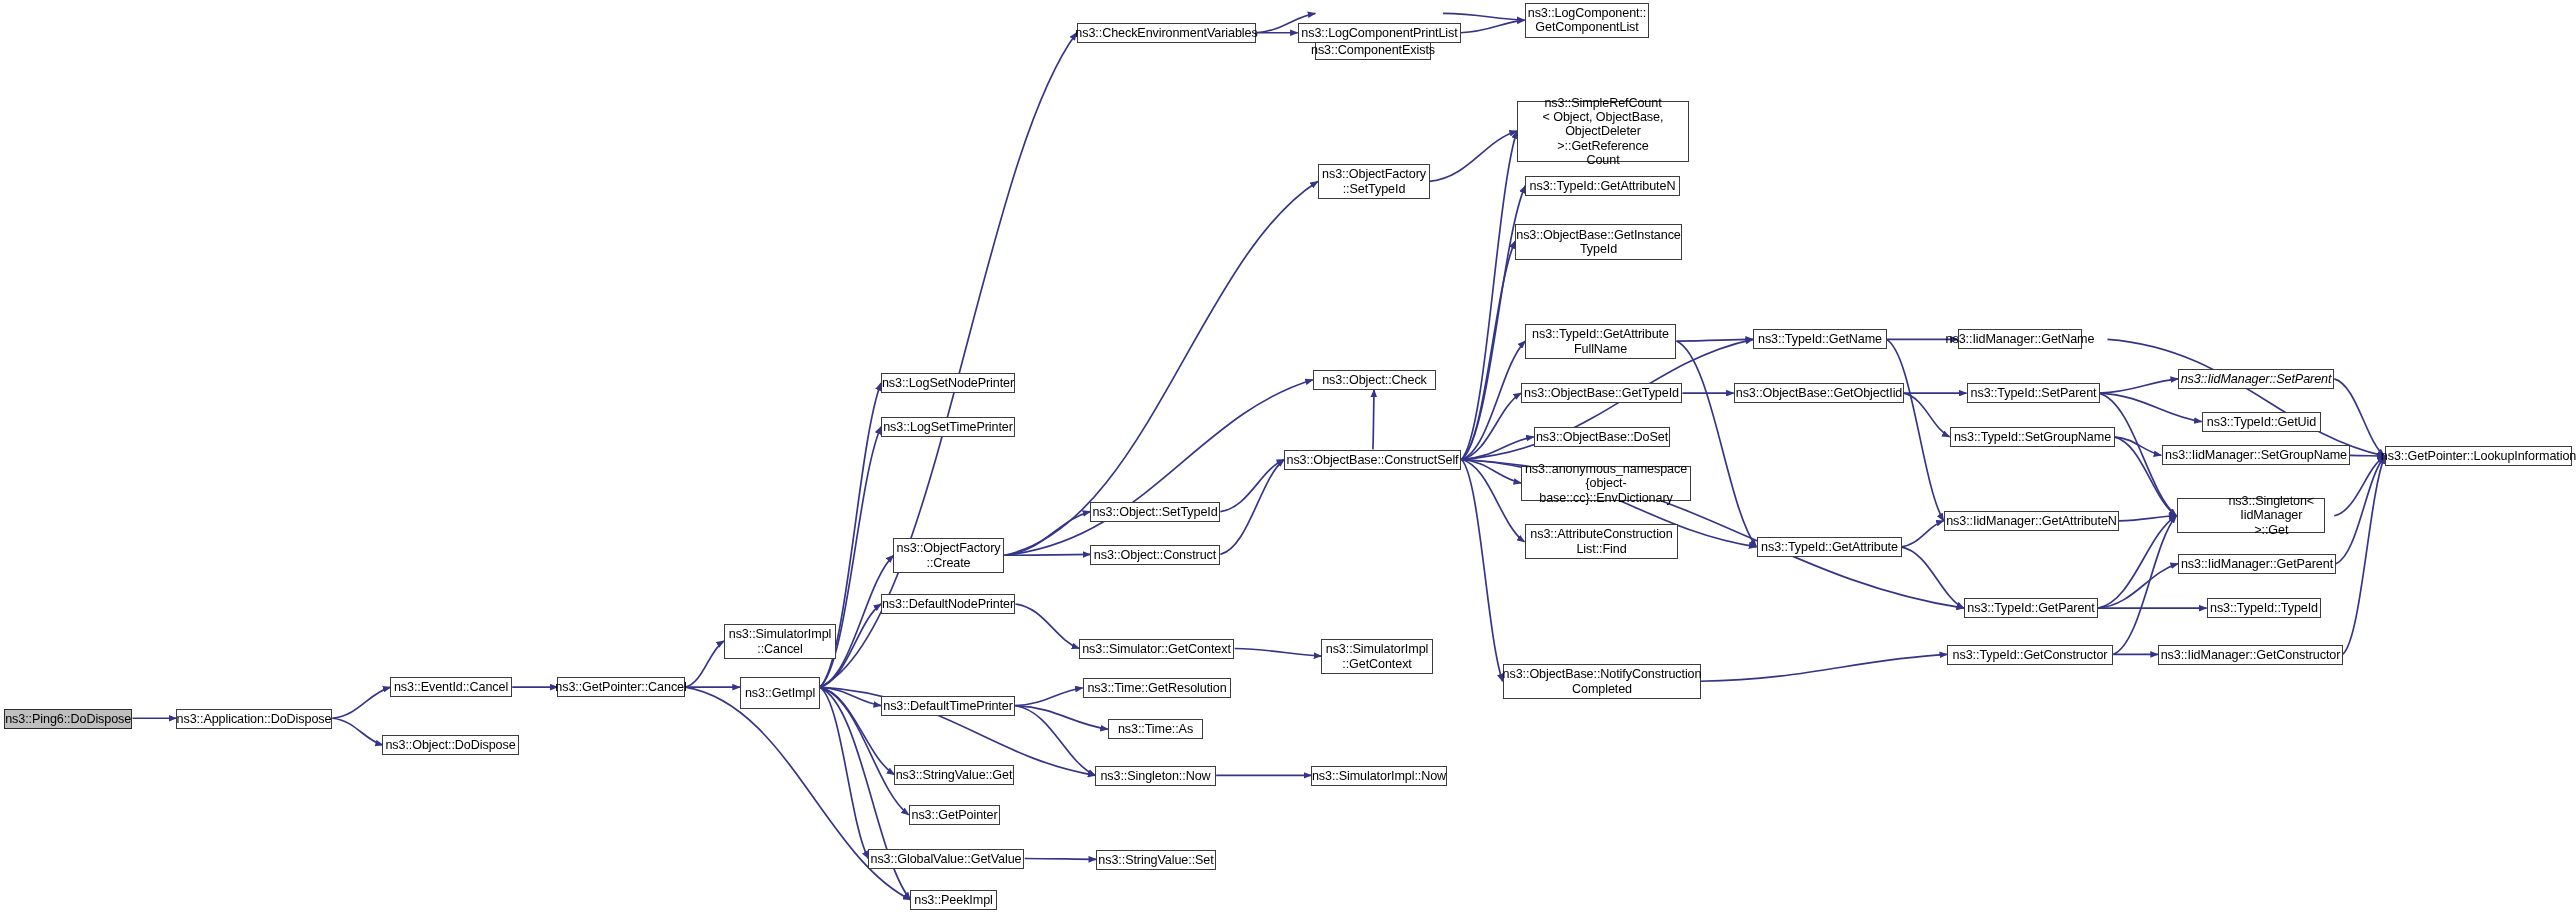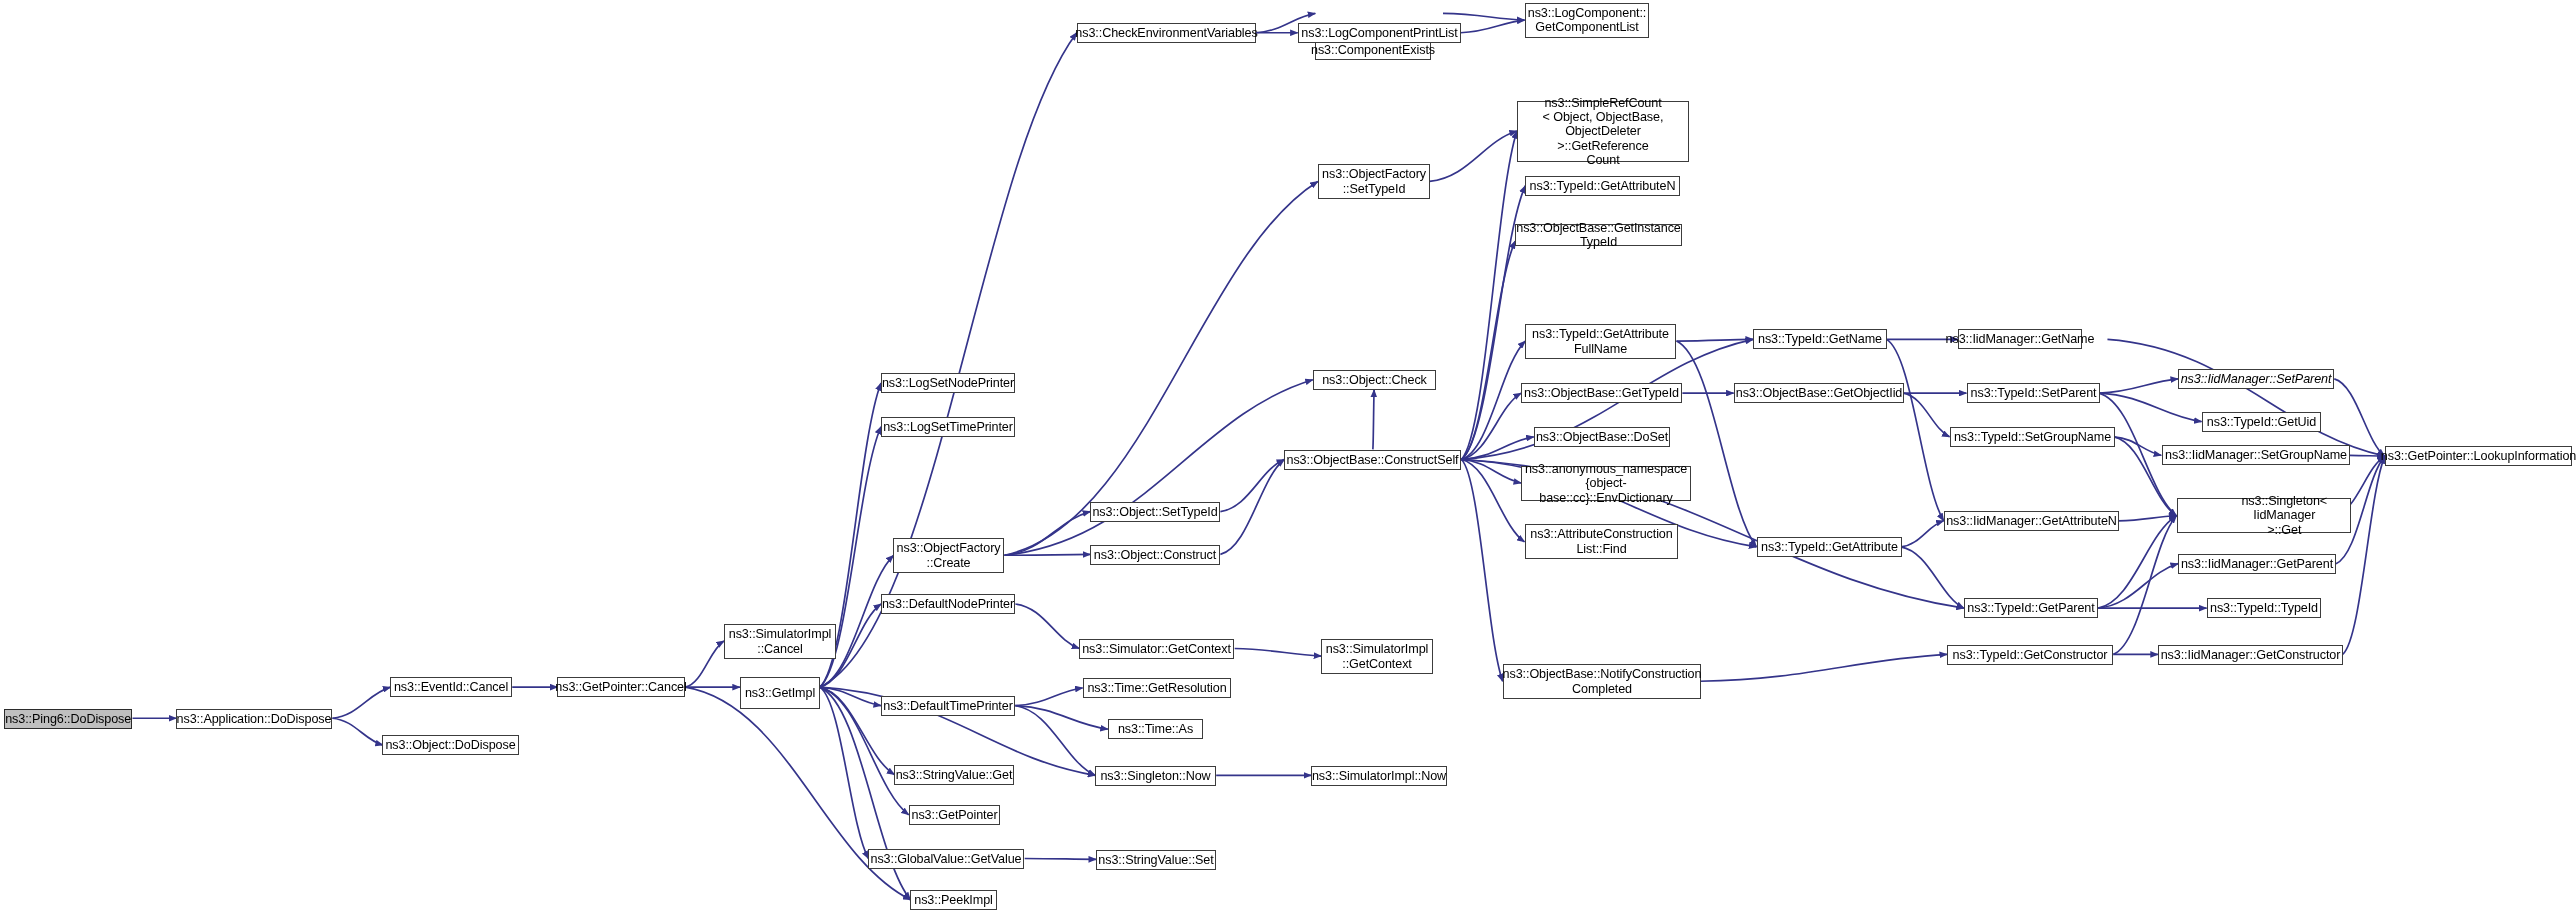--- a/index.html
+++ b/index.html
@@ -164,21 +164,21 @@
 GetComponentList</div>
       <div class="node" style="left: 1318px; top: 164px; width: 112px; height: 35px;">ns3::ObjectFactory
 ::SetTypeId</div>
       <div class="node" style="left: 1313px; top: 370px; width: 123px; height: 20px;">ns3::Object::Check</div>
       <div class="node" style="left: 1284px; top: 450px; width: 177px; height: 20px;">ns3::ObjectBase::ConstructSelf</div>
       <div class="node" style="left: 1517px; top: 101px; width: 172px; height: 61px;">ns3::SimpleRefCount
 &lt; Object, ObjectBase,
 ObjectDeleter &gt;::GetReference
 Count</div>
       <div class="node" style="left: 1525px; top: 176px; width: 155px; height: 20px;">ns3::TypeId::GetAttributeN</div>
-      <div class="node" style="left: 1515px; top: 224px; width: 167px; height: 22px;">ns3::ObjectBase::GetInstance
+      <div class="node" style="left: 1515px; top: 224px; width: 167px; height: 36px;">ns3::ObjectBase::GetInstance
 TypeId</div>
       <div class="node" style="left: 1525px; top: 324px; width: 151px; height: 35px;">ns3::TypeId::GetAttribute
 FullName</div>
       <div class="node" style="left: 1521px; top: 383px; width: 161px; height: 20px;">ns3::ObjectBase::GetTypeId</div>
       <div class="node" style="left: 1534px; top: 427px; width: 136px; height: 20px;">ns3::ObjectBase::DoSet</div>
       <div class="node" style="left: 1521px; top: 466px; width: 170px; height: 35px;">ns3::anonymous_namespace
 {object-base::cc}::EnvDictionary</div>
       <div class="node" style="left: 1525px; top: 524px; width: 153px; height: 35px;">ns3::AttributeConstruction
 List::Find</div>
       <div class="node" style="left: 1503px; top: 664px; width: 198px; height: 35px;">ns3::ObjectBase::NotifyConstruction
@@ -192,21 +192,21 @@
       <div class="node" style="left: 1096px; top: 850px; width: 120px; height: 20px;">ns3::StringValue::Set</div>
       <div class="node" style="left: 1958px; top: 329px; width: 124px; height: 20px;">ns3::IidManager::GetName</div>
       <div class="node" style="left: 1967px; top: 383px; width: 133px; height: 20px;">ns3::TypeId::SetParent</div>
       <div class="node" style="left: 1950px; top: 427px; width: 165px; height: 20px;">ns3::TypeId::SetGroupName</div>
       <div class="node" style="left: 1944px; top: 511px; width: 175px; height: 20px;">ns3::IidManager::GetAttributeN</div>
       <div class="node" style="left: 1964px; top: 598px; width: 134px; height: 20px;">ns3::TypeId::GetParent</div>
       <div class="node" style="left: 1947px; top: 645px; width: 166px; height: 20px;">ns3::TypeId::GetConstructor</div>
       <div class="node" style="left: 2178px; top: 369px; width: 156px; height: 20px; font-style: italic;">ns3::IidManager::SetParent</div>
       <div class="node" style="left: 2202px; top: 412px; width: 119px; height: 20px;">ns3::TypeId::GetUid</div>
       <div class="node" style="left: 2162px; top: 445px; width: 188px; height: 20px;">ns3::IidManager::SetGroupName</div>
-      <div class="node" style="left: 2177px; top: 498px; width: 174px; height: 35px; padding-left: 44px;">ns3::Singleton&lt; IidManager
+      <div class="node" style="left: 2177px; top: 498px; width: 148px; height: 35px; padding-left: 44px;">ns3::Singleton&lt; IidManager
 &gt;::Get</div>
       <div class="node" style="left: 2178px; top: 554px; width: 158px; height: 20px;">ns3::IidManager::GetParent</div>
       <div class="node" style="left: 2207px; top: 598px; width: 114px; height: 20px;">ns3::TypeId::TypeId</div>
       <div class="node" style="left: 2158px; top: 645px; width: 185px; height: 20px;">ns3::IidManager::GetConstructor</div>
       <div class="node" style="left: 2385px; top: 446px; width: 187px; height: 20px;">ns3::GetPointer::LookupInformation</div>
     </div>
 </div>
 
 
 </body></html>

